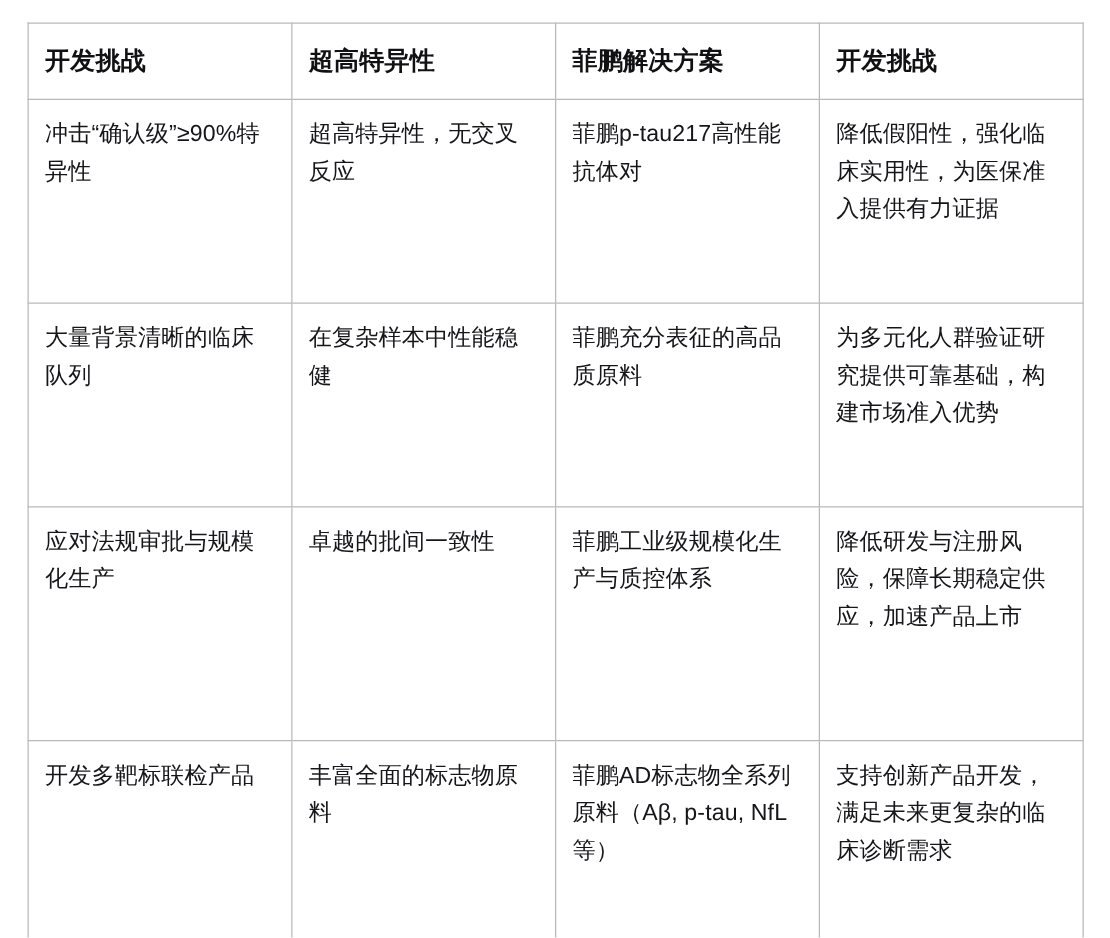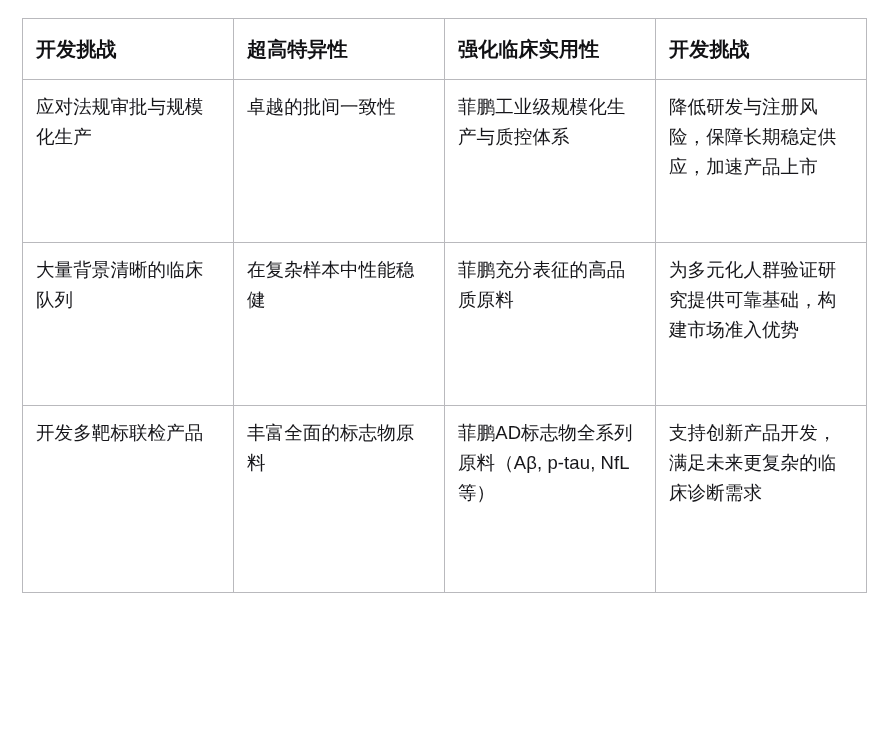--- a/index.html
+++ b/index.html
@@ -66,36 +66,42 @@
     <colgroup>
       <col class="c0">
         <col class="c1">
         <col class="c2">
         <col class="c3">
     </colgroup>
     <thead>
       <tr>
         <th>开发挑战</th>
         <th>超高特异性</th>
-        <th>强化临床实用性</th>
+        <th>菲鹏解决方案</th>
         <th>开发挑战</th>
       </tr>
     </thead>
     <tbody>
       <tr>
-        <td>应对法规审批与规模化生产</td>
-        <td>卓越的批间一致性</td>
-        <td>菲鹏工业级规模化生产与质控体系</td>
-        <td>降低研发与注册风险，保障长期稳定供应，加速产品上市</td>
+        <td>冲击“确认级”≥90%特异性</td>
+        <td>超高特异性，无交叉反应</td>
+        <td>菲鹏p-tau217高性能抗体对</td>
+        <td>降低假阳性，强化临床实用性，为医保准入提供有力证据</td>
       </tr>
       <tr>
         <td>大量背景清晰的临床队列</td>
         <td>在复杂样本中性能稳健</td>
         <td>菲鹏充分表征的高品质原料</td>
         <td>为多元化人群验证研究提供可靠基础，构建市场准入优势</td>
+      </tr>
+      <tr>
+        <td>应对法规审批与规模化生产</td>
+        <td>卓越的批间一致性</td>
+        <td>菲鹏工业级规模化生产与质控体系</td>
+        <td>降低研发与注册风险，保障长期稳定供应，加速产品上市</td>
       </tr>
       <tr>
         <td>开发多靶标联检产品</td>
         <td>丰富全面的标志物原料</td>
         <td>菲鹏AD标志物全系列原料（Aβ, p-tau, NfL等）</td>
         <td>支持创新产品开发，满足未来更复杂的临床诊断需求</td>
       </tr>
     </tbody>
   </table>
 </div>

